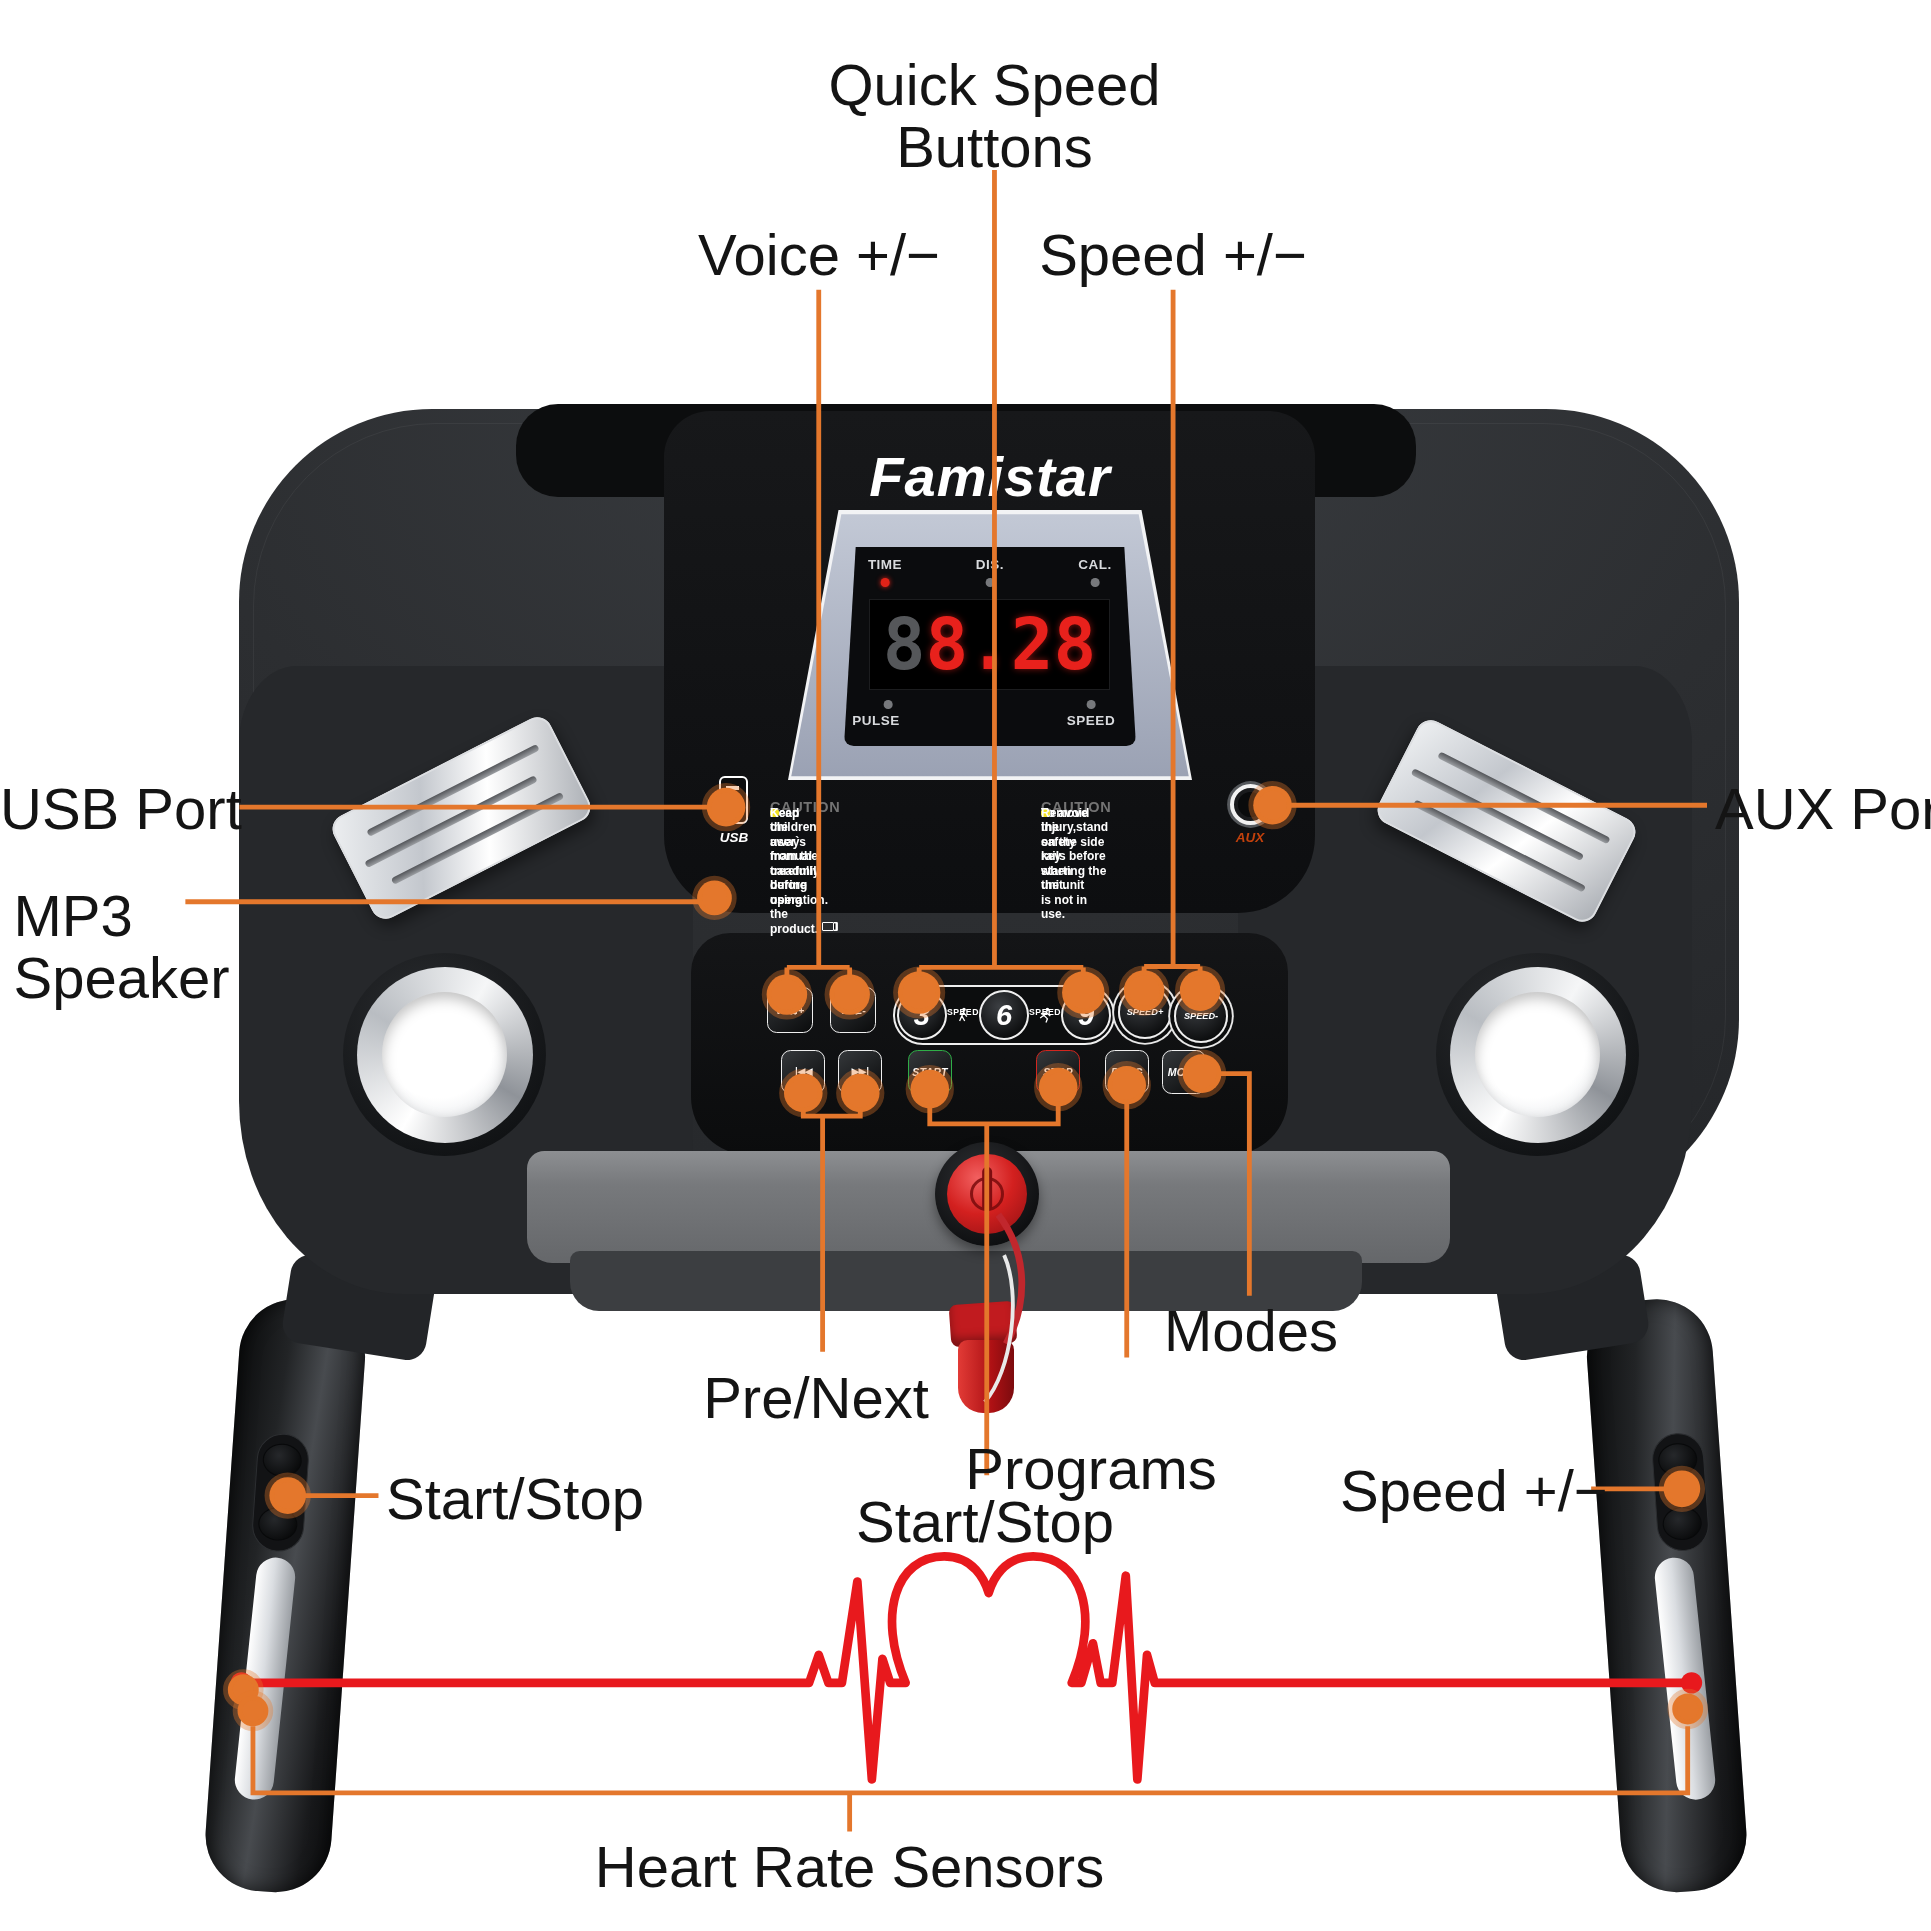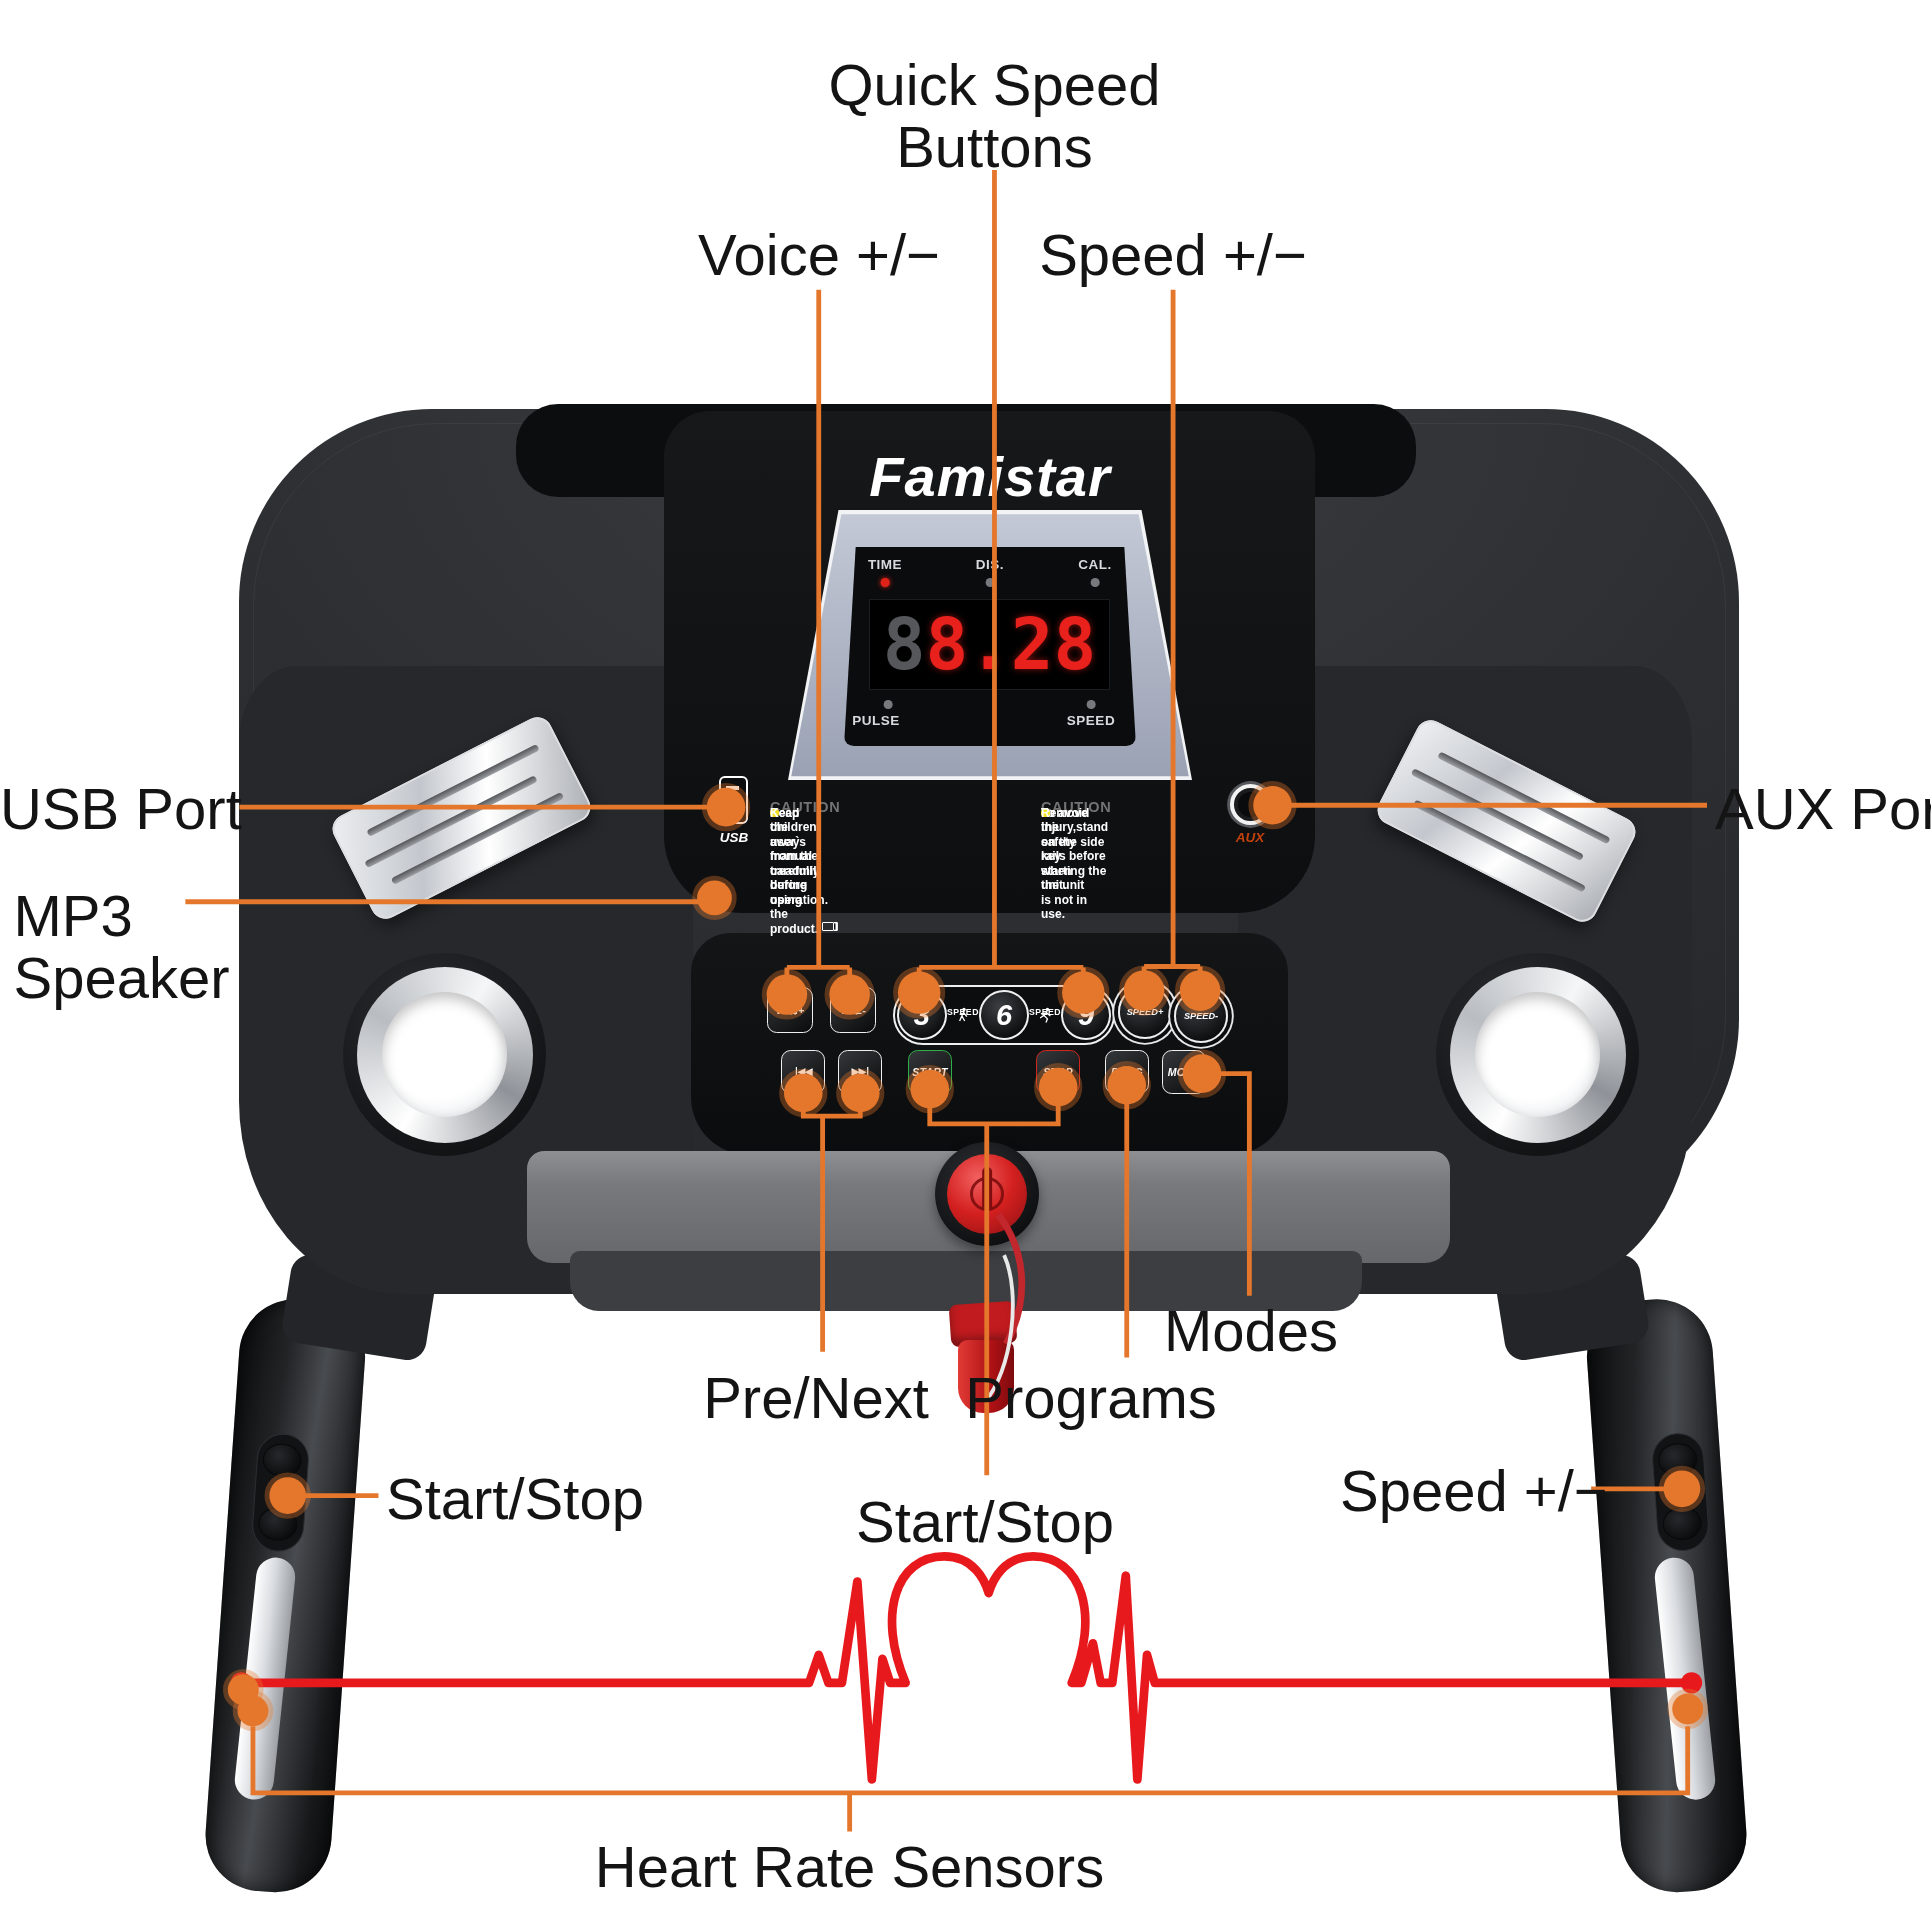--- a/index.html
+++ b/index.html
@@ -370,21 +370,21 @@
     <span style="position:static;display:block;">Buttons</span>
   </div>
   <div class="lbl center" style="left:980px;top:224px;width:386px;">Speed +/−</div>
   <div class="lbl right" style="left:0px;top:778px;width:230px;">USB Port</div>
   <div class="lbl" style="left:1715px;top:778px;">AUX Port</div>
   <div class="lbl" style="left:13.5px;top:865px;">
     <span style="position:static;display:block;margin-top:20px;">MP3</span>
     <span style="position:static;display:block;">Speaker</span>
   </div>
   <div class="lbl center" style="left:671px;top:1367px;width:290px;">Pre/Next</div>
-  <div class="lbl center" style="left:946px;top:1367px;width:290px;">Programs</div>
+  <div class="lbl center" style="left:946px;top:1438px;width:290px;">Programs</div>
   <div class="lbl center" style="left:1106px;top:1300px;width:290px;">Modes</div>
   <div class="lbl center" style="left:840px;top:1491px;width:290px;">Start/Stop</div>
   <div class="lbl" style="left:386px;top:1468px;">Start/Stop</div>
   <div class="lbl" style="left:1340px;top:1460px;">Speed +/−</div>
   <div class="lbl center" style="left:560px;top:1836px;width:579px;">Heart Rate Sensors</div>
 
 </div>
 
 
 </body></html>

